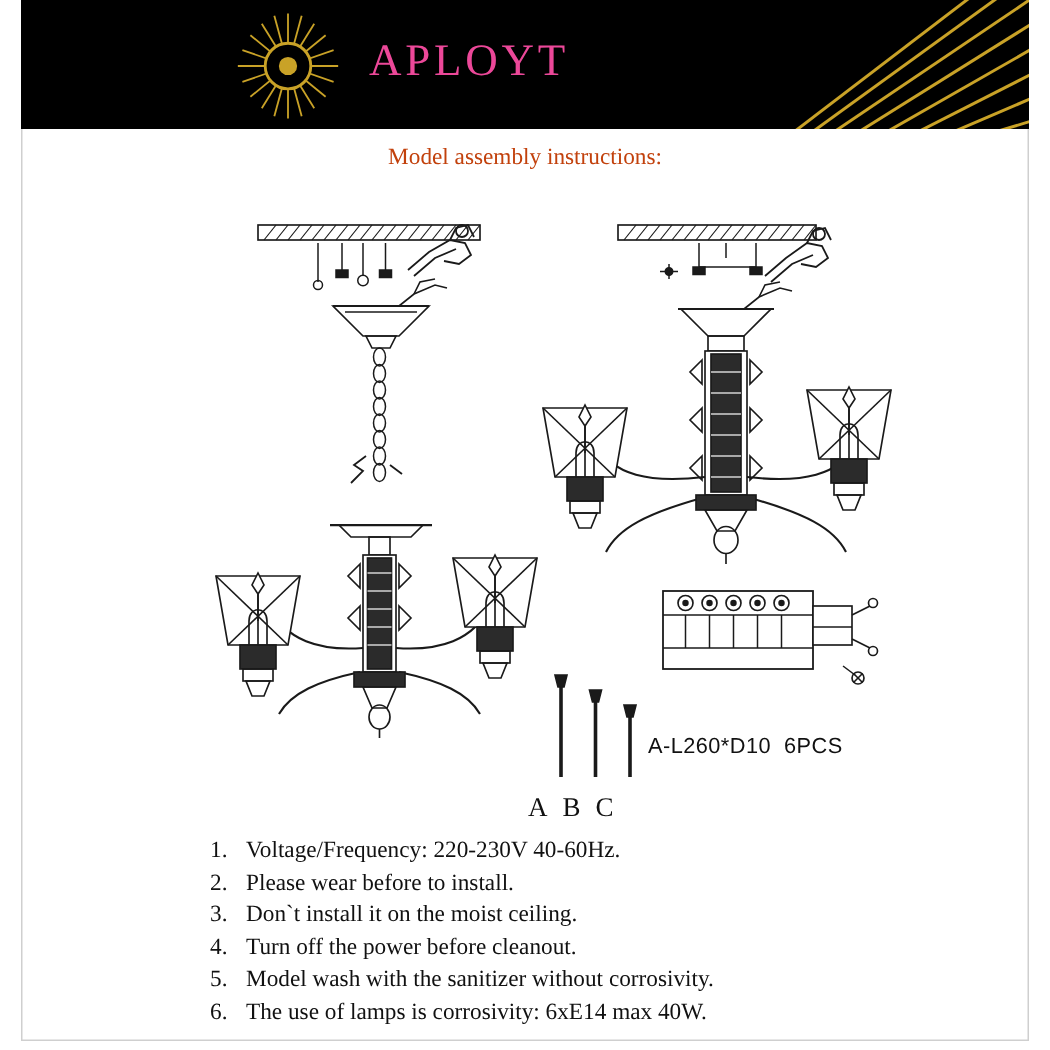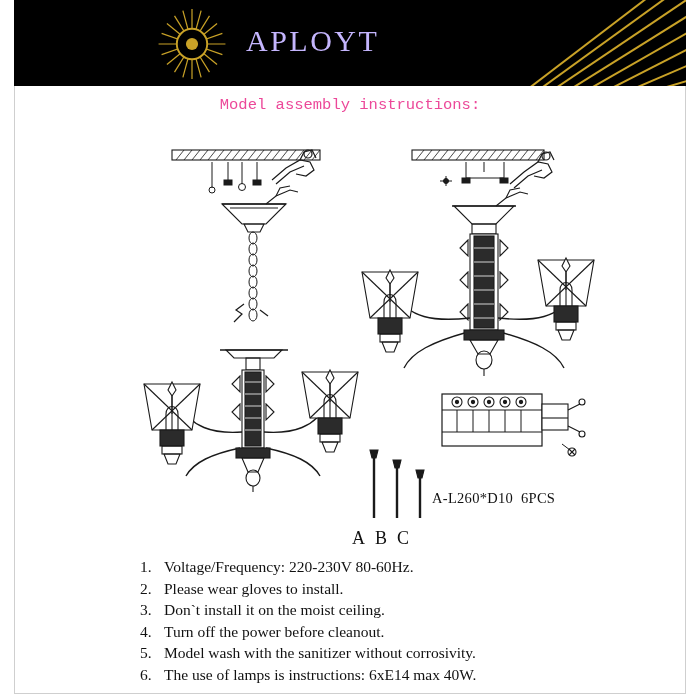--- a/index.html
+++ b/index.html
@@ -19,21 +19,21 @@
   .header {
     position: absolute;
     left: 14px; top: 0px;
     width: 672px; height: 86px;
     background: #000000;
     overflow: hidden;
   }
   .brand {
     position: absolute;
     left: 232px; top: 24px;
-    color: #c4b5fd;
+    color: #ec4899;
     font-size: 30px;
     letter-spacing: 2.5px;
     font-family: "Liberation Serif", serif;
   }
   .sunburst-left {
     position: absolute;
     left: 140px; top: 6px;
     width: 76px; height: 76px;
   }
   .sunburst-right {
@@ -51,41 +51,41 @@
   }
   
   .title-block {
     position: absolute;
     left: 0; top: 96px;
     width: 700px;
     text-align: center;
   }
   .title-line1 {
     font-size: 15.5px;
-    color: #ec4899;
-    font-family: Liberation Mono, monospace;
+    color: #c2410c;
+    font-family: Liberation Serif, serif;
   }
   .title-line2 {
     font-size: 15.5px;
     color: #1b1b1b;
     margin-top: 4px;
     font-family: "Liberation Serif", serif;
   }
   
   .diagram {
     position: absolute;
     left: 14px; top: 132px;
     width: 672px; height: 400px;
   }
   
   .parts-list {
     position: absolute;
     left: 432px; top: 488px;
     width: 250px;
-    font-family: Liberation Serif, serif;
+    font-family: Liberation Sans, sans-serif;
     font-size: 14.5px;
     color: #111;
     line-height: 20px;
     letter-spacing: 0.3px;
   }
   .parts-list div { white-space: pre; }
   .abc-labels {
     position: absolute;
     left: 352px; top: 528px;
     width: 80px;
@@ -455,37 +455,37 @@
     <span>A</span><span>B</span><span>C</span>
   </div>
 
   <div class="parts-list">
     <div>A-L260*D10  6PCS</div>
   </div>
 
   <div class="instructions">
     <div class="ins-row">
       <span class="ins-num">1.</span>
-      <span class="ins-text">Voltage/Frequency: 220-230V 80-60Hz.</span>
+      <span class="ins-text">Voltage/Frequency: 220-230V 40-60Hz.</span>
     </div>
     <div class="ins-row">
       <span class="ins-num">2.</span>
-      <span class="ins-text">Please wear gloves to install.</span>
+      <span class="ins-text">Please wear before to install.</span>
     </div>
     <div class="ins-row">
       <span class="ins-num">3.</span>
       <span class="ins-text">Don`t install it on the moist ceiling.</span>
     </div>
     <div class="ins-row">
       <span class="ins-num">4.</span>
       <span class="ins-text">Turn off the power before cleanout.</span>
     </div>
     <div class="ins-row">
       <span class="ins-num">5.</span>
       <span class="ins-text">Model wash with the sanitizer without corrosivity.</span>
     </div>
     <div class="ins-row">
       <span class="ins-num">6.</span>
-      <span class="ins-text">The use of lamps is instructions: 6xE14 max 40W.</span>
+      <span class="ins-text">The use of lamps is corrosivity: 6xE14 max 40W.</span>
     </div>
   </div>
 
 </div>
 
 </body></html>

